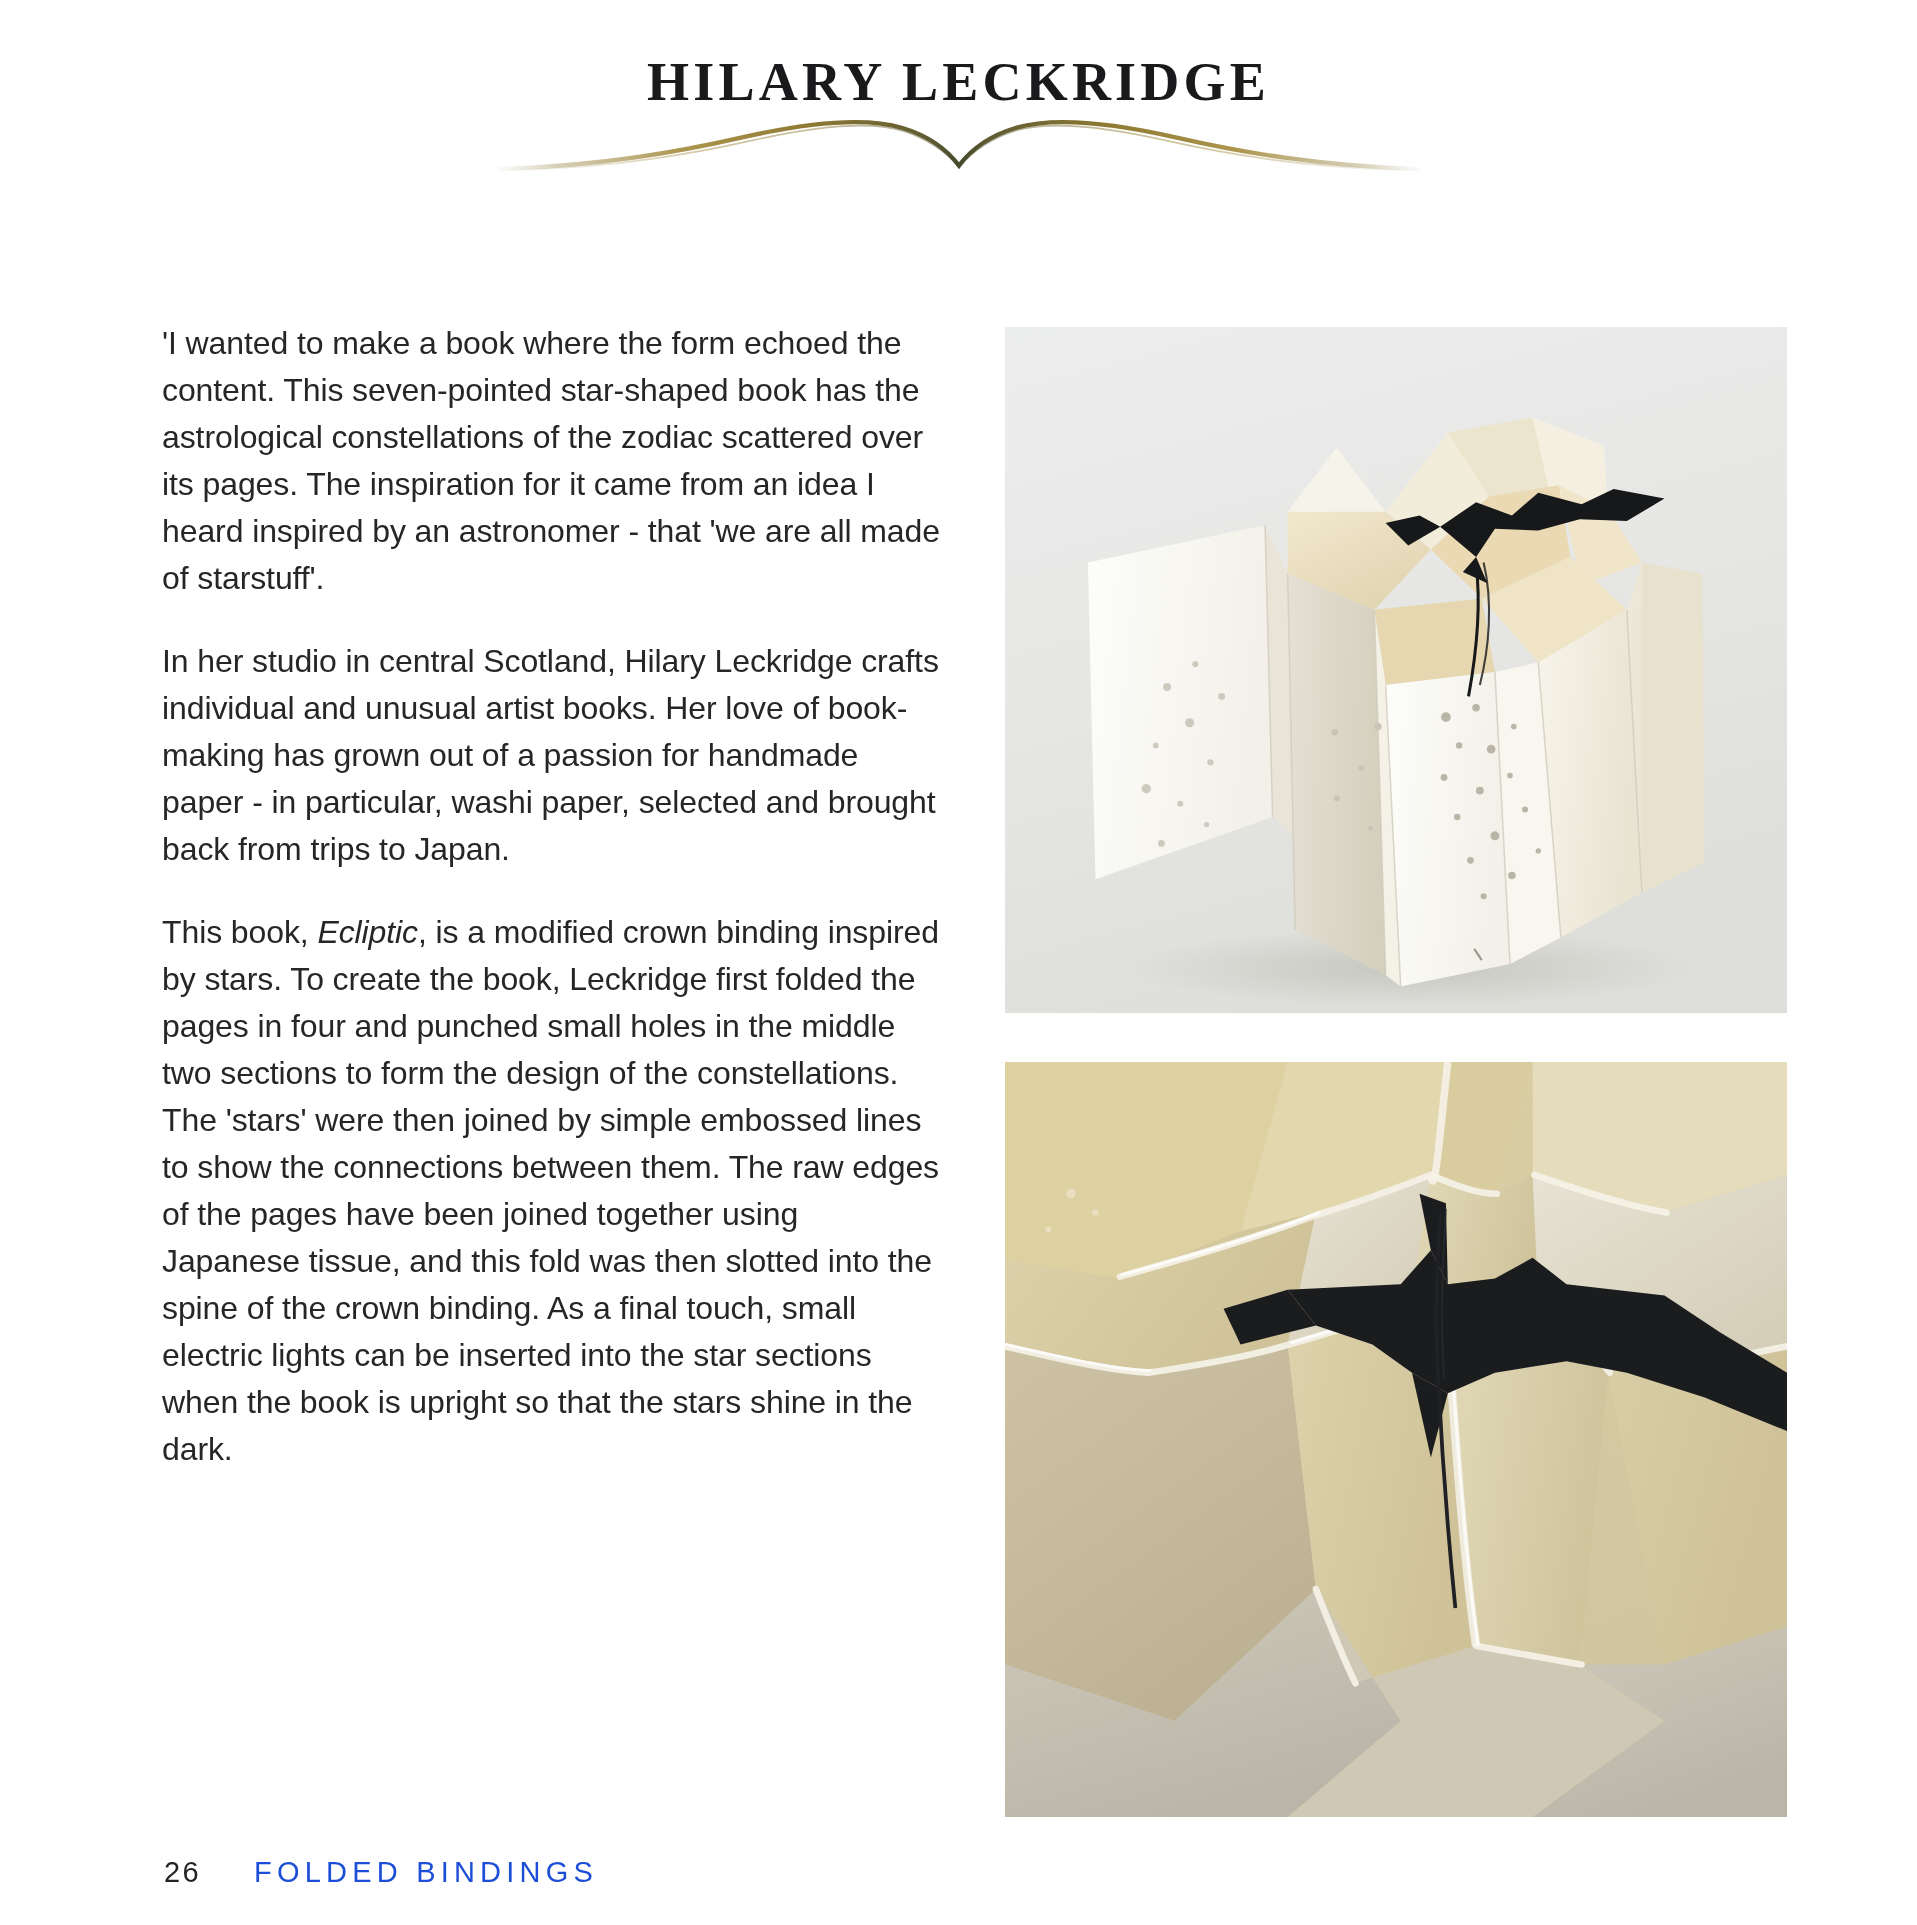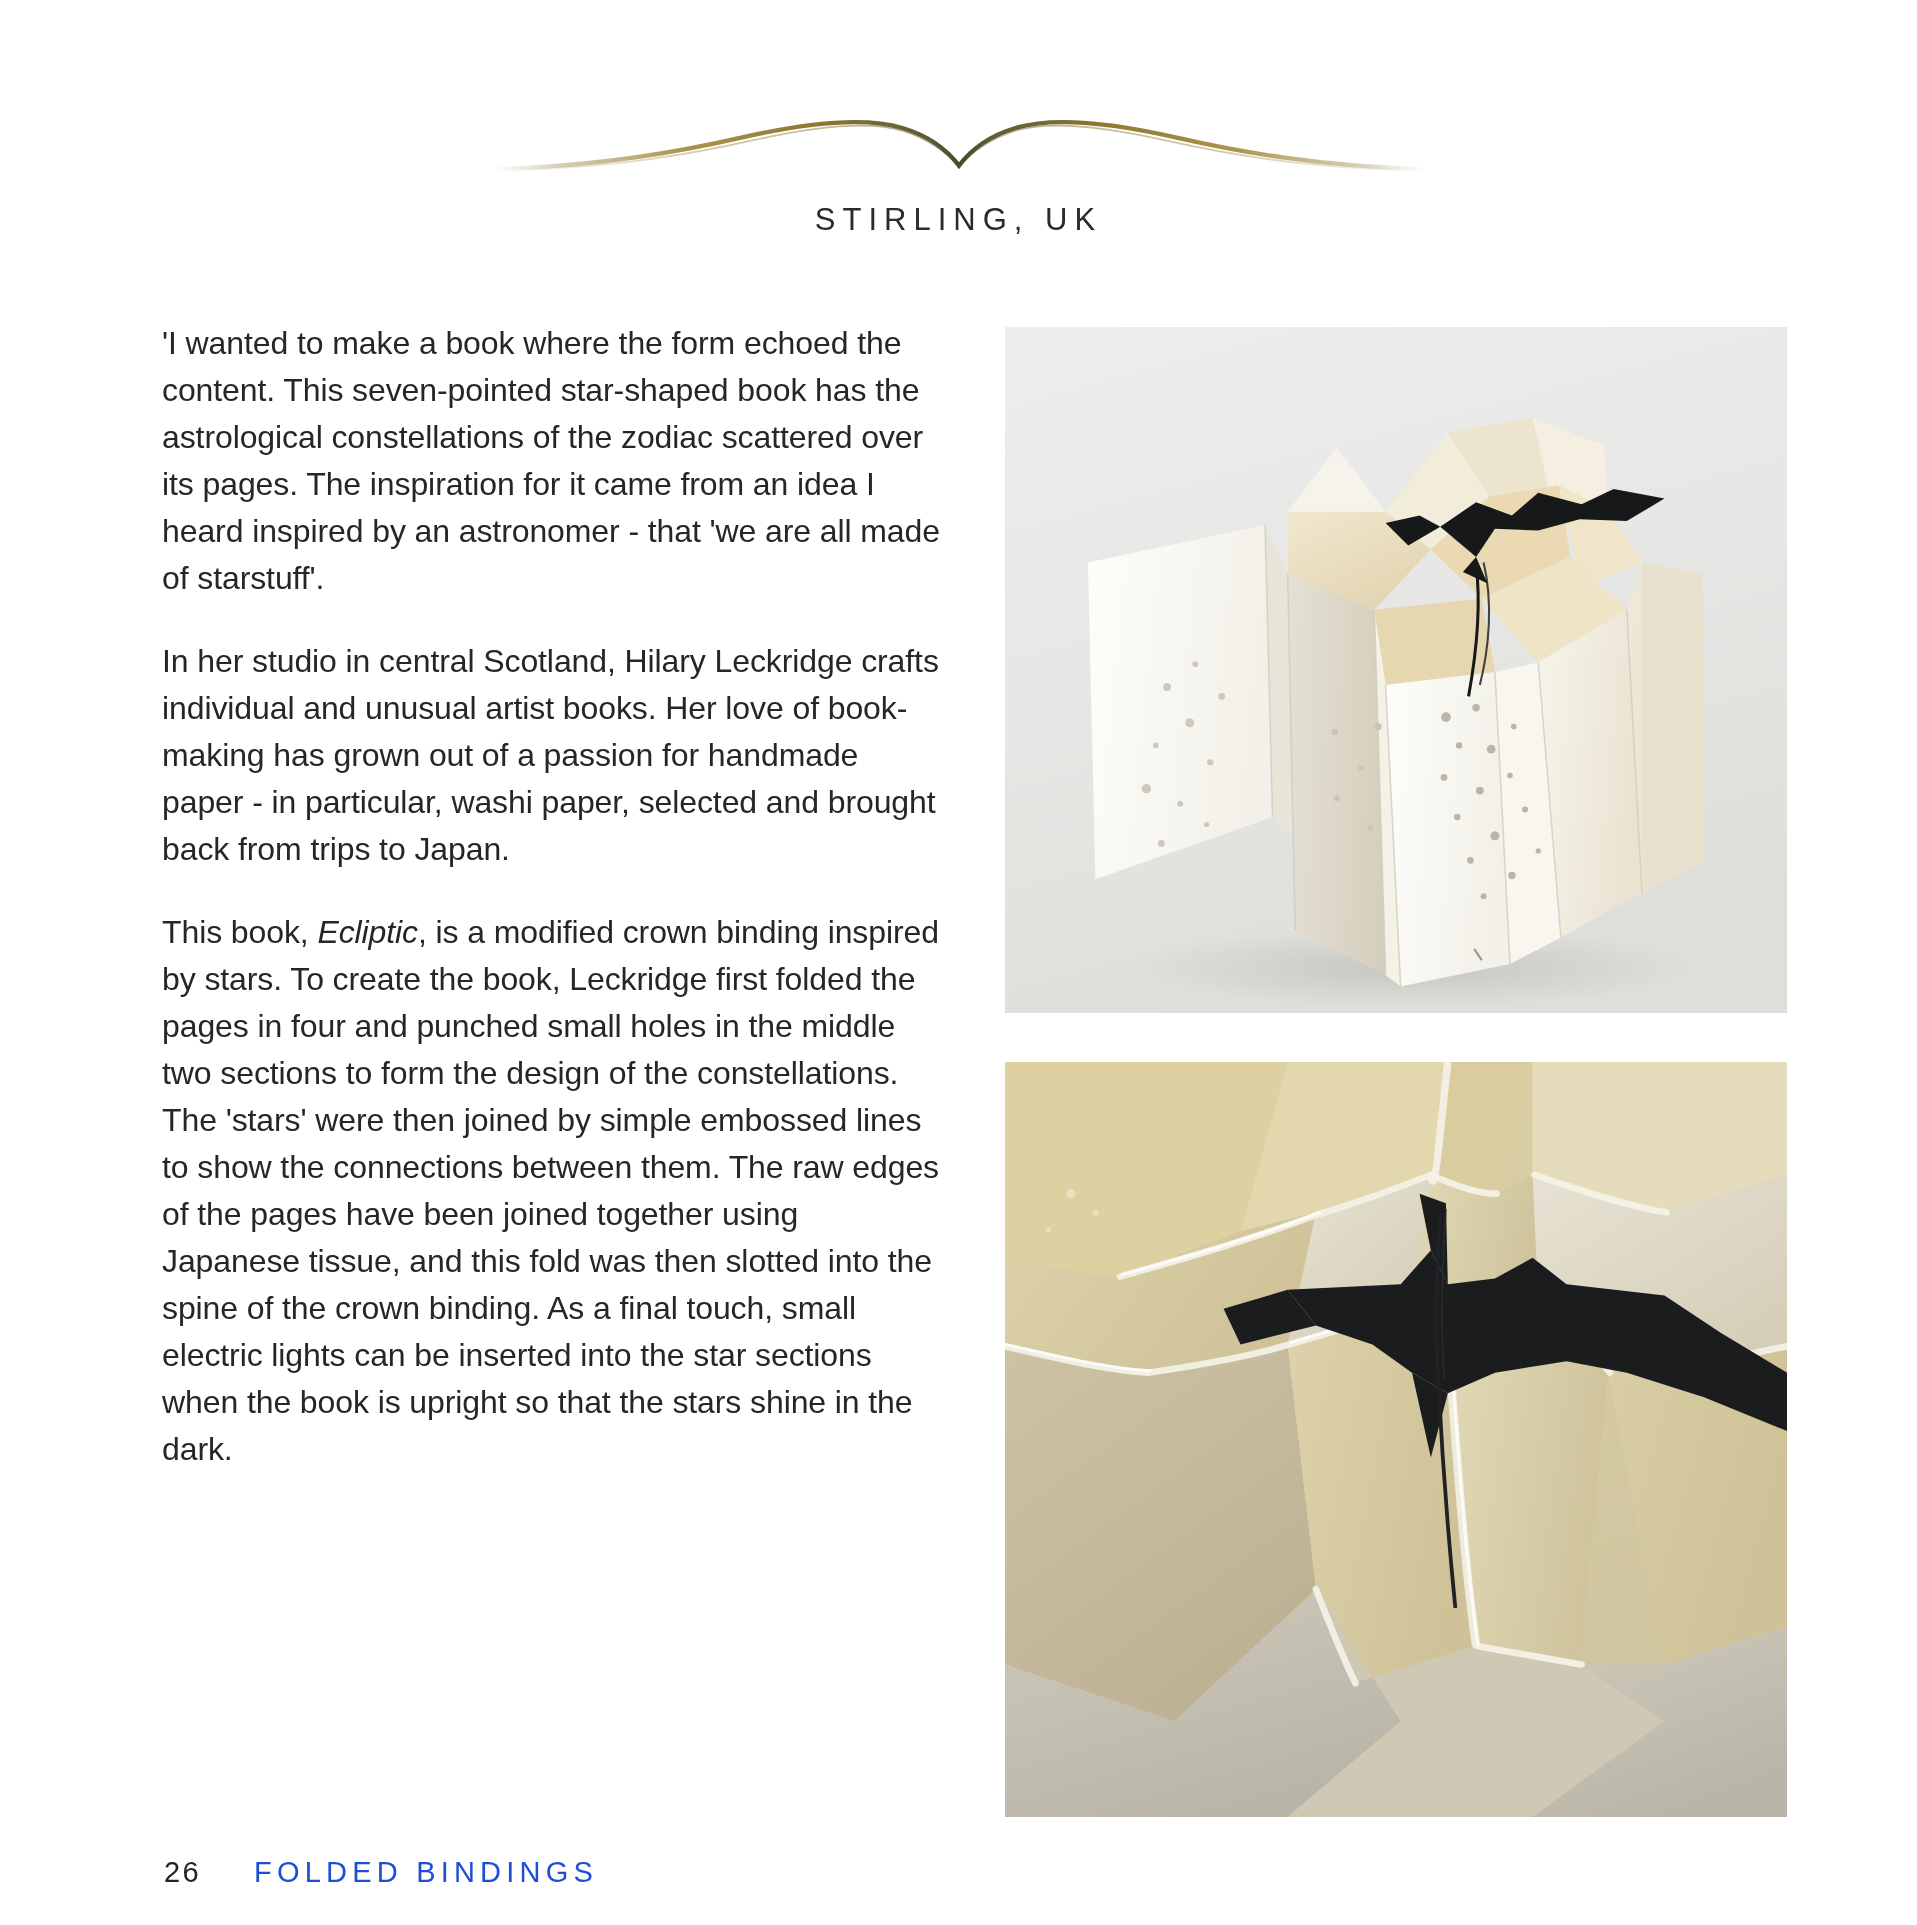--- a/index.html
+++ b/index.html
@@ -125,20 +125,23 @@
     font-weight: 300;
     letter-spacing: 5.2px;
     color: #1d4ed8;
   }
 </style>
 </head>
 <body>
 
 <div class="page">
 
+  <div class="header">
+    <h1 class="artist-name">HILARY LECKRIDGE</h1>
+  </div>
 
   <div class="flourish-wrap">
     <svg viewBox="0 0 1000 70" preserveAspectRatio="none" aria-hidden="true">
       <defs>
         <linearGradient id="flourishGrad" x1="0" y1="0" x2="1" y2="0">
           <stop offset="0%" stop-color="#b9ad8c" stop-opacity="0"></stop>
           <stop offset="7%" stop-color="#b5a779" stop-opacity="0.55"></stop>
           <stop offset="20%" stop-color="#a89044" stop-opacity="0.95"></stop>
           <stop offset="34%" stop-color="#8f7a33" stop-opacity="1"></stop>
           <stop offset="47%" stop-color="#5e5a33" stop-opacity="1"></stop>
@@ -150,21 +153,20 @@
           <stop offset="100%" stop-color="#b9ad8c" stop-opacity="0"></stop>
         </linearGradient>
       </defs>
       <path d="M6,62 C120,58 200,44 270,28 C340,12 400,6 440,18 C470,27 488,42 500,58
                C512,42 530,27 560,18 C600,6 660,12 730,28 C800,44 880,58 994,62" fill="none" stroke="url(#flourishGrad)" stroke-width="4.6" stroke-linecap="round"></path>
       <path d="M30,63 C140,59 215,46 282,31 C348,16 404,10 441,21 C469,30 487,44 500,59
                C513,44 531,30 559,21 C596,10 652,16 718,31 C785,46 860,59 970,63" fill="none" stroke="url(#flourishGrad)" stroke-width="2" stroke-linecap="round" opacity="0.5"></path>
     </svg>
   </div>
 
-  <div class="location">STIRLING, UK</div>
 
   <div class="text-column">
     <p>
       <span>'I wanted to make a book where the form echoed the content. This seven-pointed star-shaped book has the astrological constellations of the zodiac scattered over its pages. The inspiration for it came from an idea I heard inspired by an astronomer - that 'we are all made of starstuff'.</span>
     </p>
     <p>
       <span>In her studio in central Scotland, Hilary Leckridge crafts individual and unusual artist books. Her love of book-making has grown out of a passion for handmade paper - in particular, washi paper, selected and brought back from trips to Japan.</span>
     </p>
     <p>
       <span>This book, </span><em>Ecliptic</em><span>, is a modified crown binding inspired by stars. To create the book, Leckridge first folded the pages in four and punched small holes in the middle two sections to form the design of the constellations. The 'stars' were then joined by simple embossed lines to show the connections between them. The raw edges of the pages have been joined together using Japanese tissue, and this fold was then slotted into the spine of the crown binding. As a final touch, small electric lights can be inserted into the star sections when the book is upright so that the stars shine in the dark.</span>

